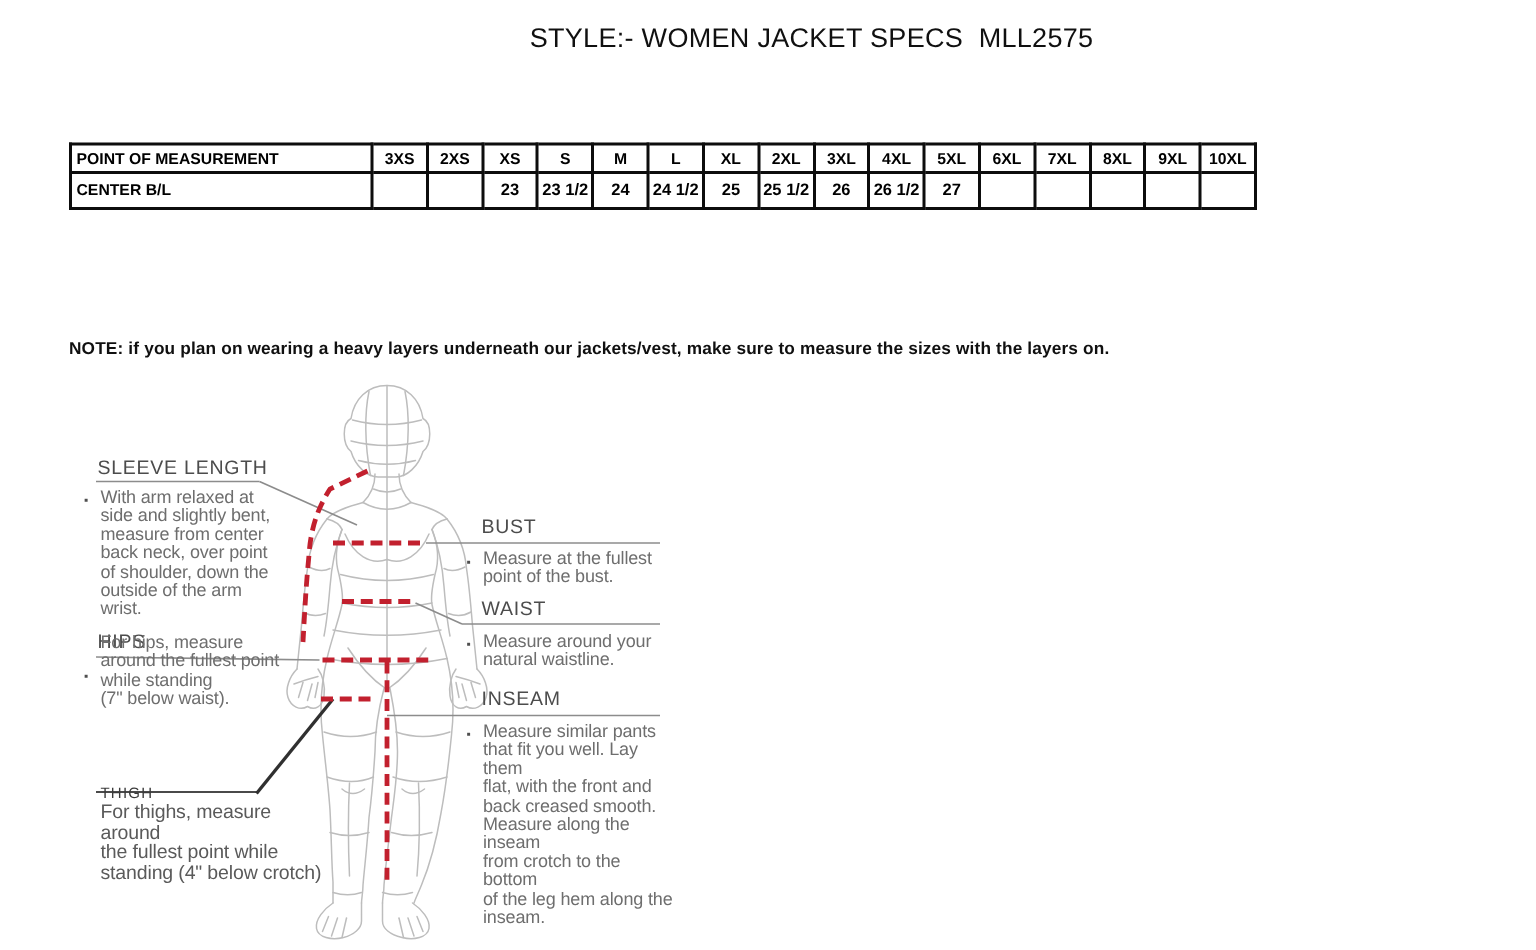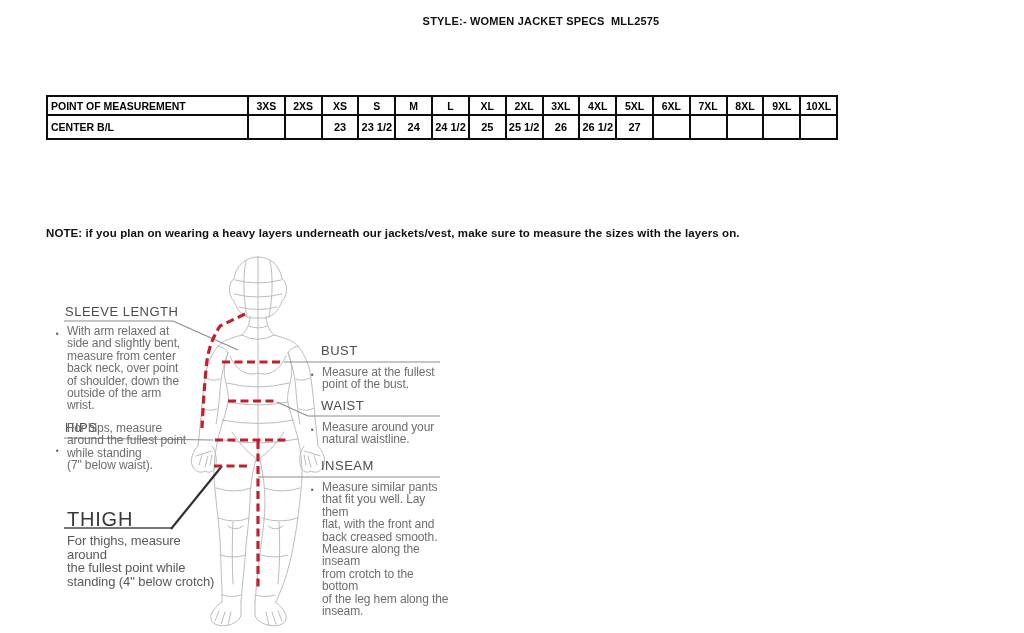--- a/index.html
+++ b/index.html
@@ -2,21 +2,21 @@
 <html><head>
 <meta charset="utf-8">
 <style>
   html,body { margin:0; padding:0; background:#ffffff; }
   .page {
     position:relative; width:1024px; height:633px; background:#ffffff;
     font-family:"Liberation Sans", sans-serif; overflow:hidden; color:#111;
   }
   .doc-title {
     position:absolute; top:15px; left:0; width:1024px; box-sizing:border-box;
-    padding-left:58px; text-align:center; font-size:11px; font-weight:bold;
+    padding-left:58px; text-align:center; font-size:18px; font-weight:normal;
     color:#101010; white-space:pre; letter-spacing:0.2px;
   }
   table.spec-table {
     position:absolute; left:46px; top:95px; width:792px;
     border-collapse:collapse; table-layout:fixed;
   }
   .spec-table th, .spec-table td {
     border:2px solid #0d0d0d; font-weight:bold; color:#000;
     text-align:center; vertical-align:middle; padding:0; overflow:hidden;
     white-space:nowrap;
@@ -26,21 +26,21 @@
   .spec-table .label-cell { text-align:left; padding-left:3px; font-size:10.5px; }
   .doc-note {
     position:absolute; left:46px; top:227px; font-size:11.5px; font-weight:bold;
     color:#101010; letter-spacing:0.1px;
   }
   .diagram-svg { position:absolute; left:0; top:250px; width:500px; height:383px; }
   .dg-head {
     position:absolute; font-size:13px; font-weight:normal; color:#4c4c4c;
     letter-spacing:0.5px; white-space:nowrap;
   }
-  .dg-head.thigh-head { font-size:20px; color:#3a3a3a; letter-spacing:0.8px; }
+  .dg-head.thigh-head { font-size:10px; color:#3a3a3a; letter-spacing:0.8px;margin-top:16px; }
   .dg-text {
     position:absolute; font-size:12px; line-height:12.4px; color:#6e6e6e;
     white-space:pre-line; letter-spacing:-0.1px;
   }
   .dg-text.thigh-text { font-size:13px; line-height:13.5px; color:#5a5a5a; }
   .bullet { position:absolute; font-size:8px; color:#4f4f4f; line-height:10px; }
   
   .pos-sleeve-head  { left:65px;  top:304px; }
   .pos-sleeve-bul   { left:56px;  top:329px; }
   .pos-sleeve-text  { left:67px;  top:325px; width:118px; }

